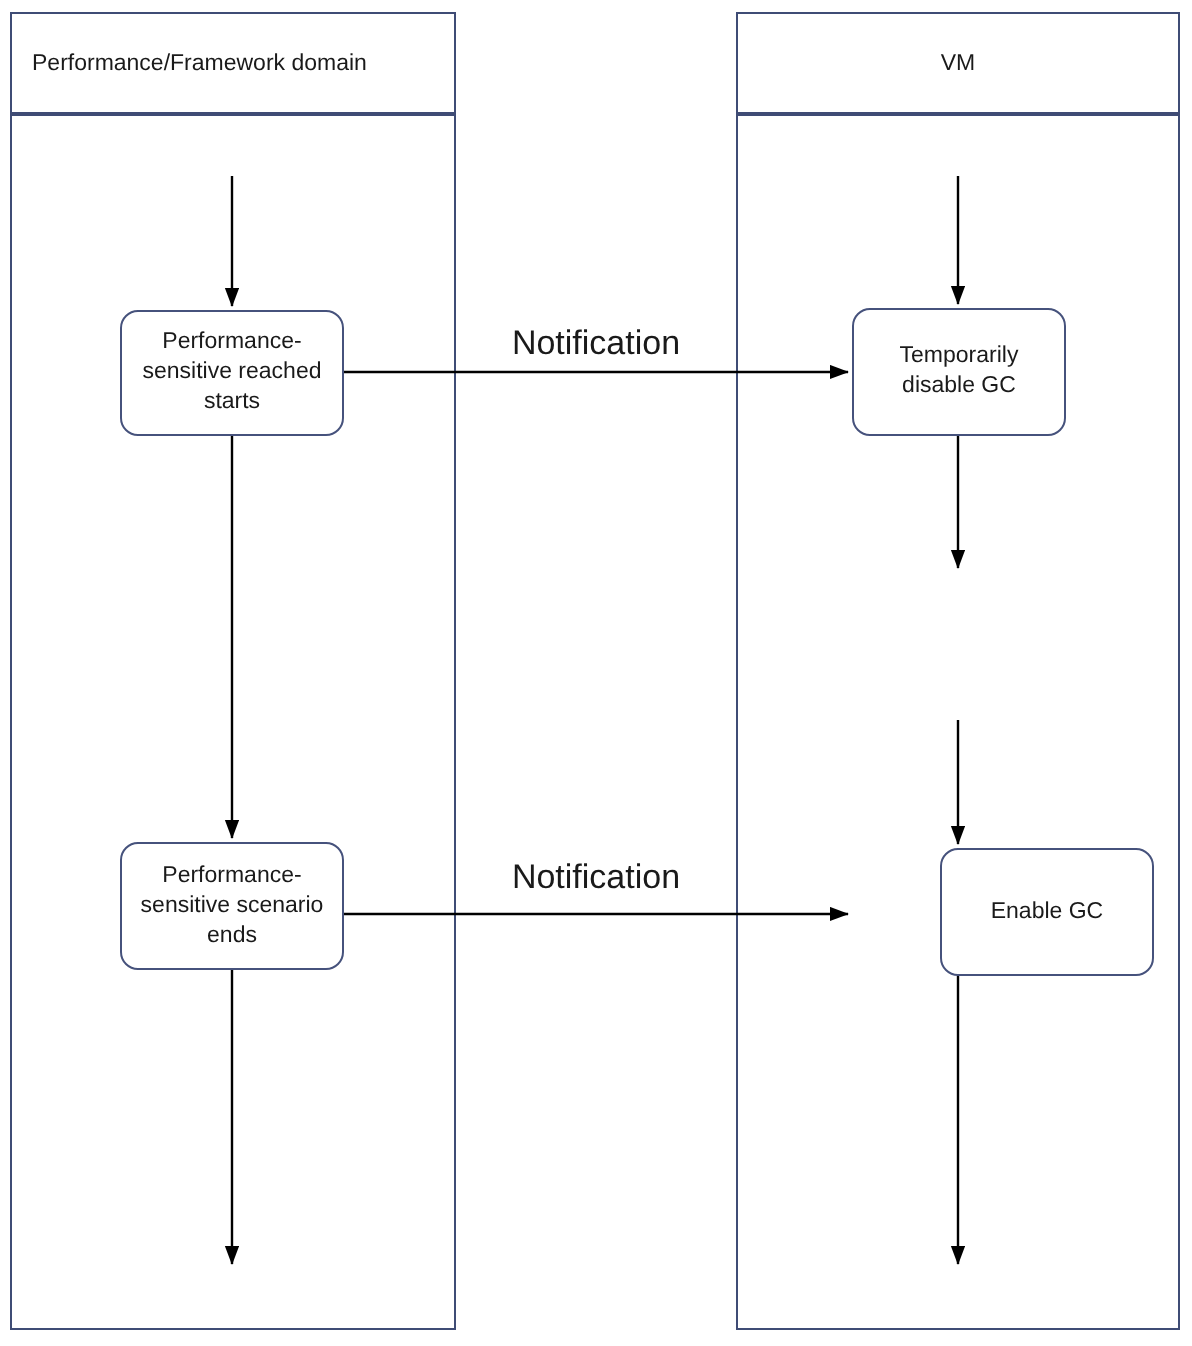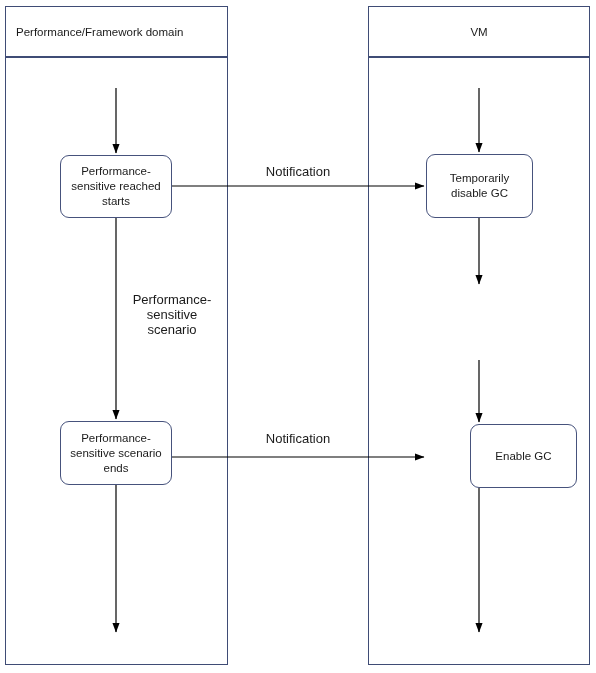--- a/index.html
+++ b/index.html
@@ -63,21 +63,21 @@
     left: 0;
     top: 0;
     width: 596px;
     height: 673px;
     pointer-events: none;
   }
 
   
   .edge-label {
     position: absolute;
-    font-size: 13px;
+    font-size: 17px;
     line-height: 15px;
     color: #1a1a1a;
     text-align: center;
     white-space: pre-line;
   }
 </style>
 </head>
 <body>
 
 <div id="canvas">
@@ -132,15 +132,14 @@
 
 
   <div class="node" style="left:426px; top:424px; width:107px; height:64px;margin-left:44px;">
     <span>Enable GC</span>
   </div>
 
   <div class="edge-label" style="left:232px; top:164px; width:132px;">Notification</div>
 
   <div class="edge-label" style="left:232px; top:431px; width:132px;">Notification</div>
 
-  <div class="edge-label" style="left:122px; top:292px; width:100px;">Performance-sensitive scenario</div>
 
 </div>
 
 </body></html>

